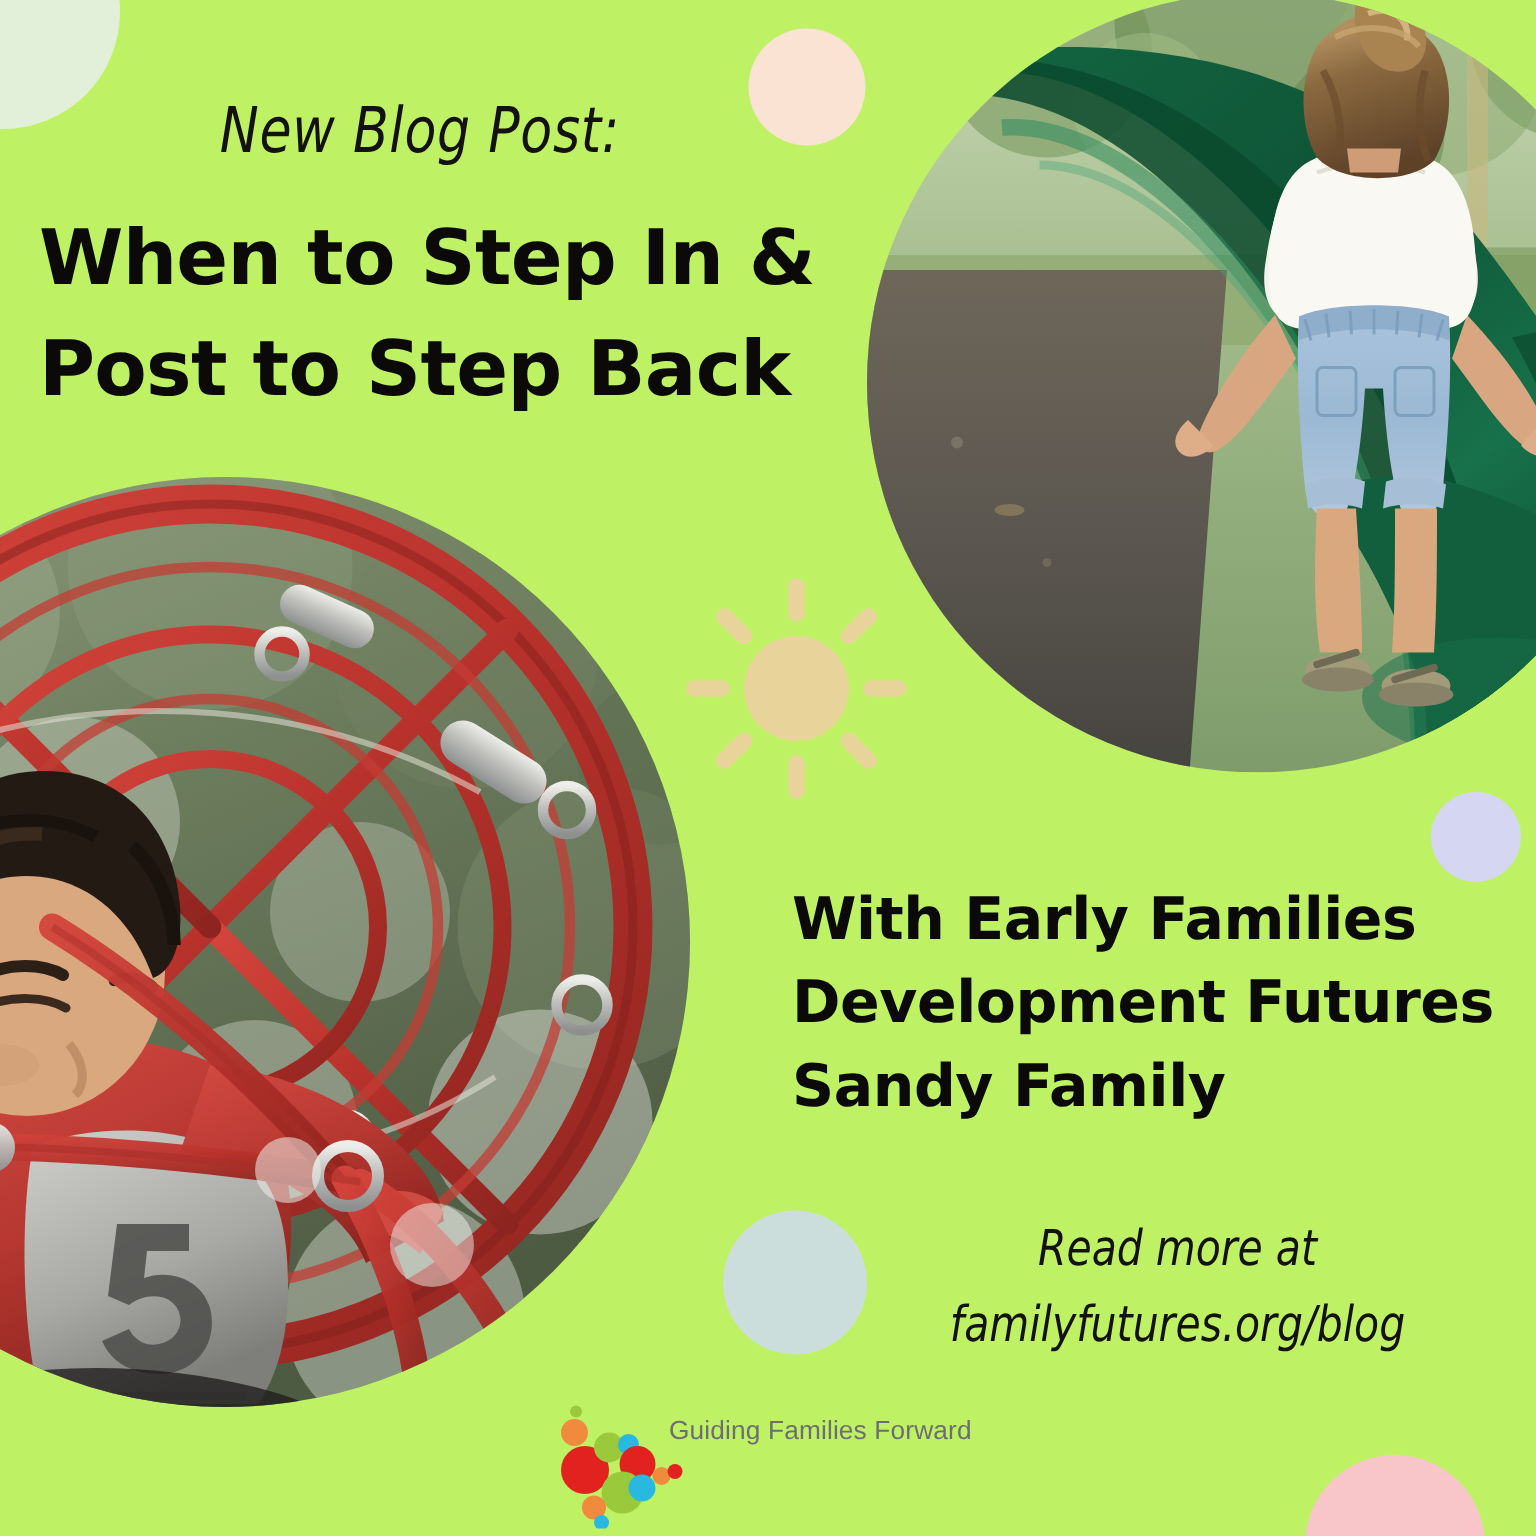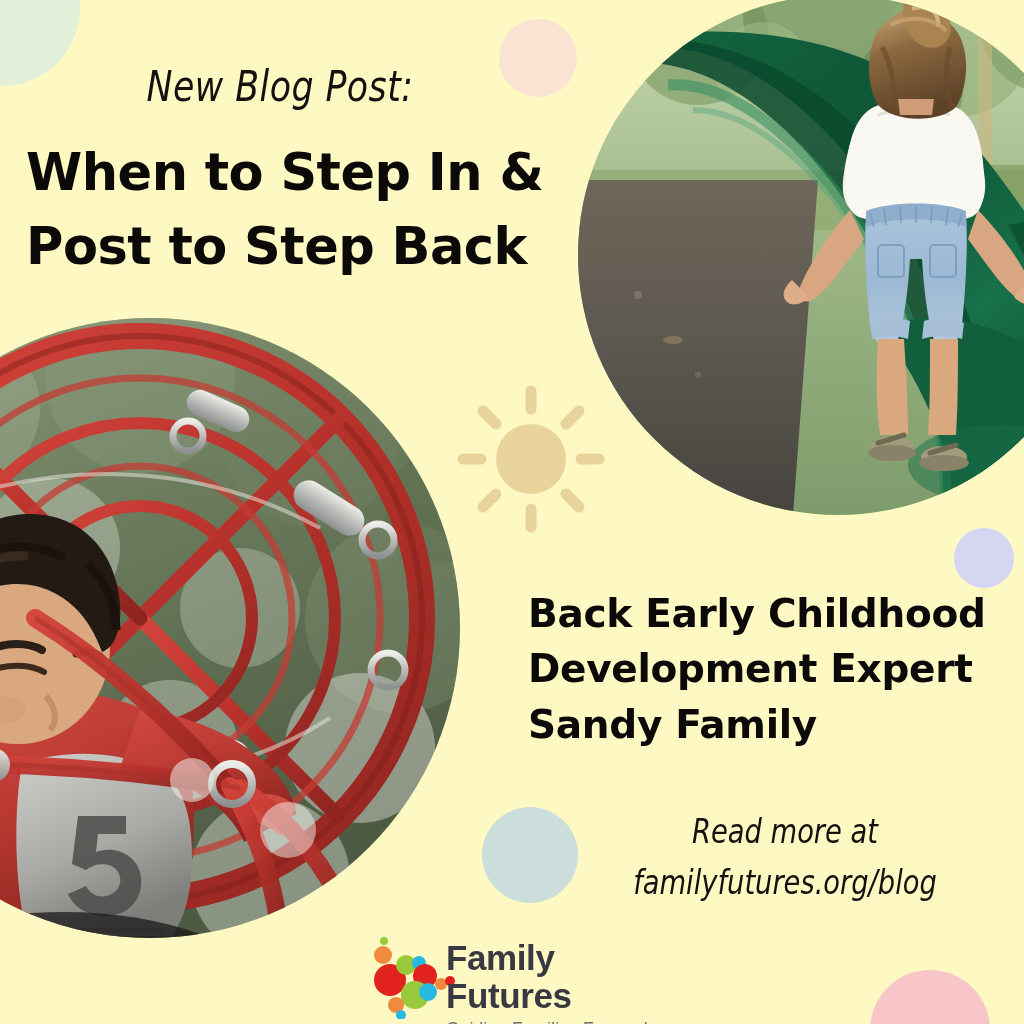--- a/index.html
+++ b/index.html
@@ -6,21 +6,21 @@
   * { margin:0; padding:0; box-sizing:border-box; }
   html,body { width:1024px; height:1024px; }
   body {
     background:#FDF9F3;
     font-family:"DejaVu Sans", sans-serif;
     overflow:hidden;
   }
   .canvas {
     position:relative;
     width:1024px; height:1024px;
-    background:#fef9c3;
+    background:#bef264;
     overflow:hidden;
   }
 
   
   .blob { position:absolute; border-radius:50%; }
   .blob-green    { left:-76px;  top:-70px;  width:156px; height:156px; background:#E2EFD9; }
   .blob-peach    { left:499px;  top:19px;   width:78px;  height:78px;  background:#FAE3D3; }
   .blob-lavender { left:954px;  top:528px;  width:60px;  height:60px;  background:#D5D7F2; }
   .blob-sage     { left:482px;  top:807px;  width:96px;  height:96px;  background:#CCDEDC; }
   .blob-pink     { left:870px;  top:970px;  width:120px; height:120px; background:#F8C6C8; }
@@ -395,22 +395,22 @@
   </div>
 
   <div class="eyebrow">New Blog Post:</div>
 
   <div class="headline">
     <span class="l1">When to Step In &amp;</span>
     <span class="l2">Post to Step Back</span>
   </div>
 
   <div class="byline">
-    <span>Back Early Childhood</span>
-    <span>Development Expert</span>
+    <span>With Early Families</span>
+    <span>Development Futures</span>
     <span>Sandy Family</span>
   </div>
 
   <div class="readmore">
     <span>Read more at</span>
     <span>familyfutures.org/blog</span>
   </div>
 
   <div class="logo">
     <div class="logo-dots">
@@ -423,18 +423,17 @@
         <circle cx="55" cy="41" r="12" fill="#E1221F"></circle>
         <circle cx="45" cy="60" r="14" fill="#9ACA3C"></circle>
         <circle cx="58" cy="57" r="9" fill="#29B8E0"></circle>
         <circle cx="71" cy="49" r="6" fill="#F08A3C"></circle>
         <circle cx="80" cy="46" r="5" fill="#E1221F"></circle>
         <circle cx="26" cy="70" r="8" fill="#F08A3C"></circle>
         <circle cx="31" cy="80" r="5" fill="#29B8E0"></circle>
       </svg>
     </div>
     <div class="logo-text">
-      <div class="logo-name">Family Futures</div>
       <div class="logo-tag">Guiding Families Forward</div>
     </div>
   </div>
 
 </div>
 
 </body></html>

